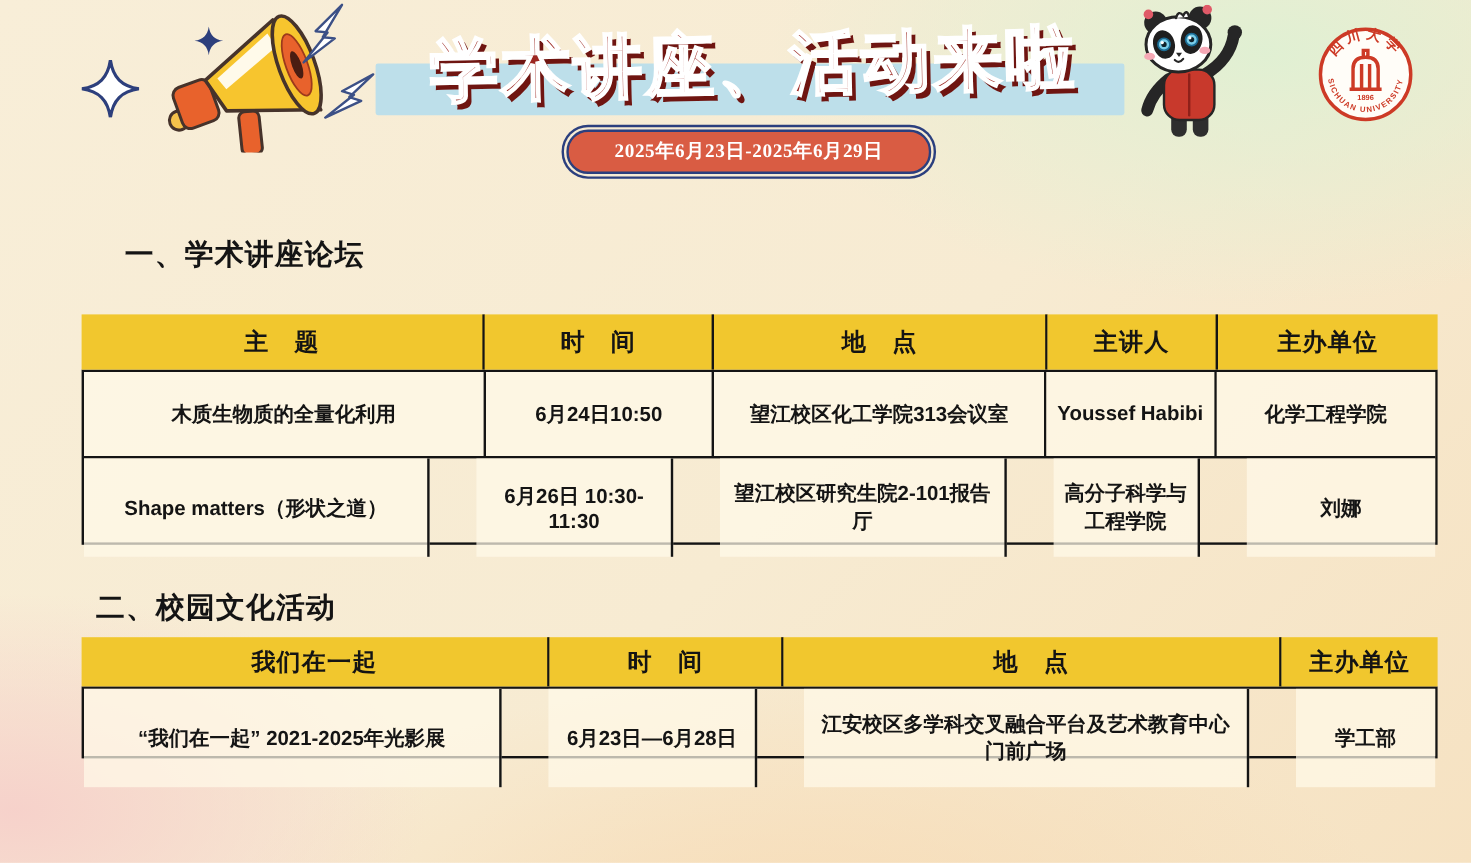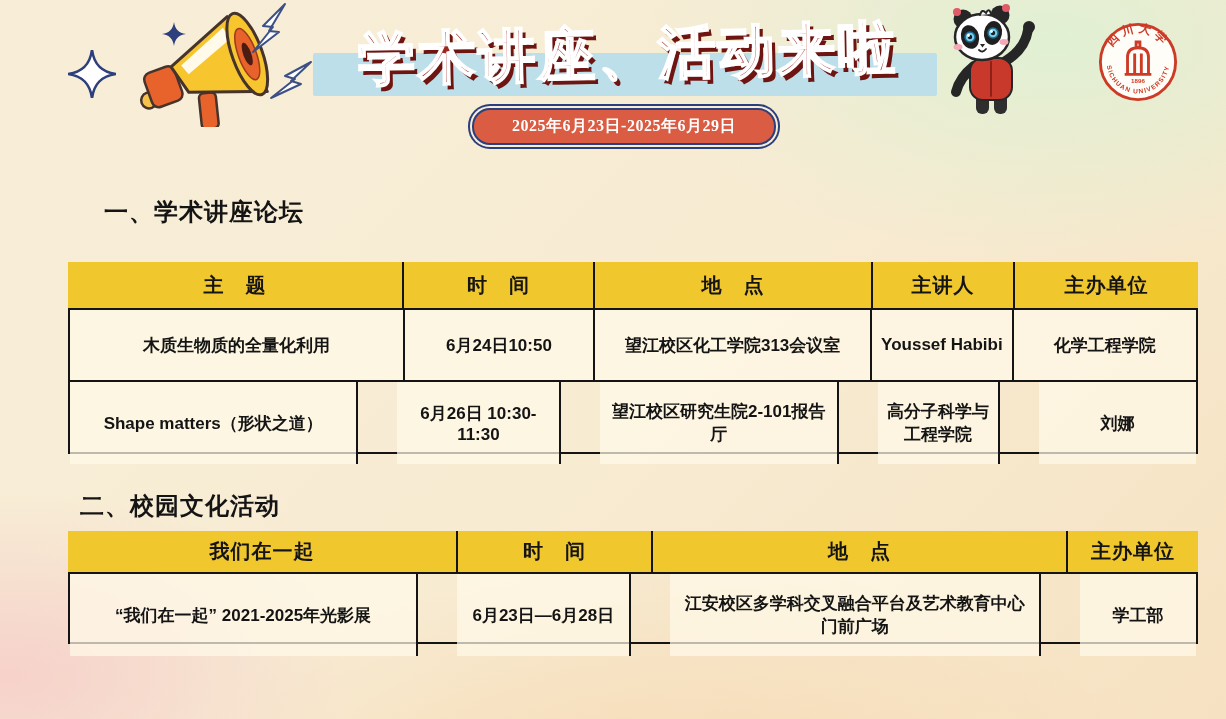--- a/index.html
+++ b/index.html
@@ -33,21 +33,21 @@
   .t1 .thead{grid-template-columns:336fr 191fr 278fr 142fr 183fr;height:46px;}
   .t2 .thead{grid-template-columns:390fr 195fr 415fr 130fr;height:41px;}
   .th{background:#F1C72E;display:flex;align-items:center;justify-content:center;
     font-size:20px;font-weight:bold;color:#141414;letter-spacing:1px;
     border-right:2px solid #141414;}
   .th:last-child{border-right:none;}
   .tbody{border:2px solid #141414;}
   .trow{display:grid;border-bottom:2px solid #141414;}
   .trow:last-child{border-bottom:none;gap:39px;}
   .t1 .trow{grid-template-columns:336fr 191fr 278fr 142fr 183fr;height:70px;}
-  .t2 .trow{grid-template-columns:390fr 195fr 415fr 130fr;height:68px;}
+  .t2 .trow{grid-template-columns:390fr 195fr 415fr 130fr;height:56px;}
   .td{background:rgba(255,250,233,0.72);display:flex;align-items:center;justify-content:center;
     font-size:17px;font-weight:bold;color:#141414;text-align:center;
     border-right:2px solid #141414;padding:18px 6px;box-sizing:border-box;}
   .td:last-child{border-right:none;}
 </style>
 </head>
 <body>
 
 <div class="page">
 

